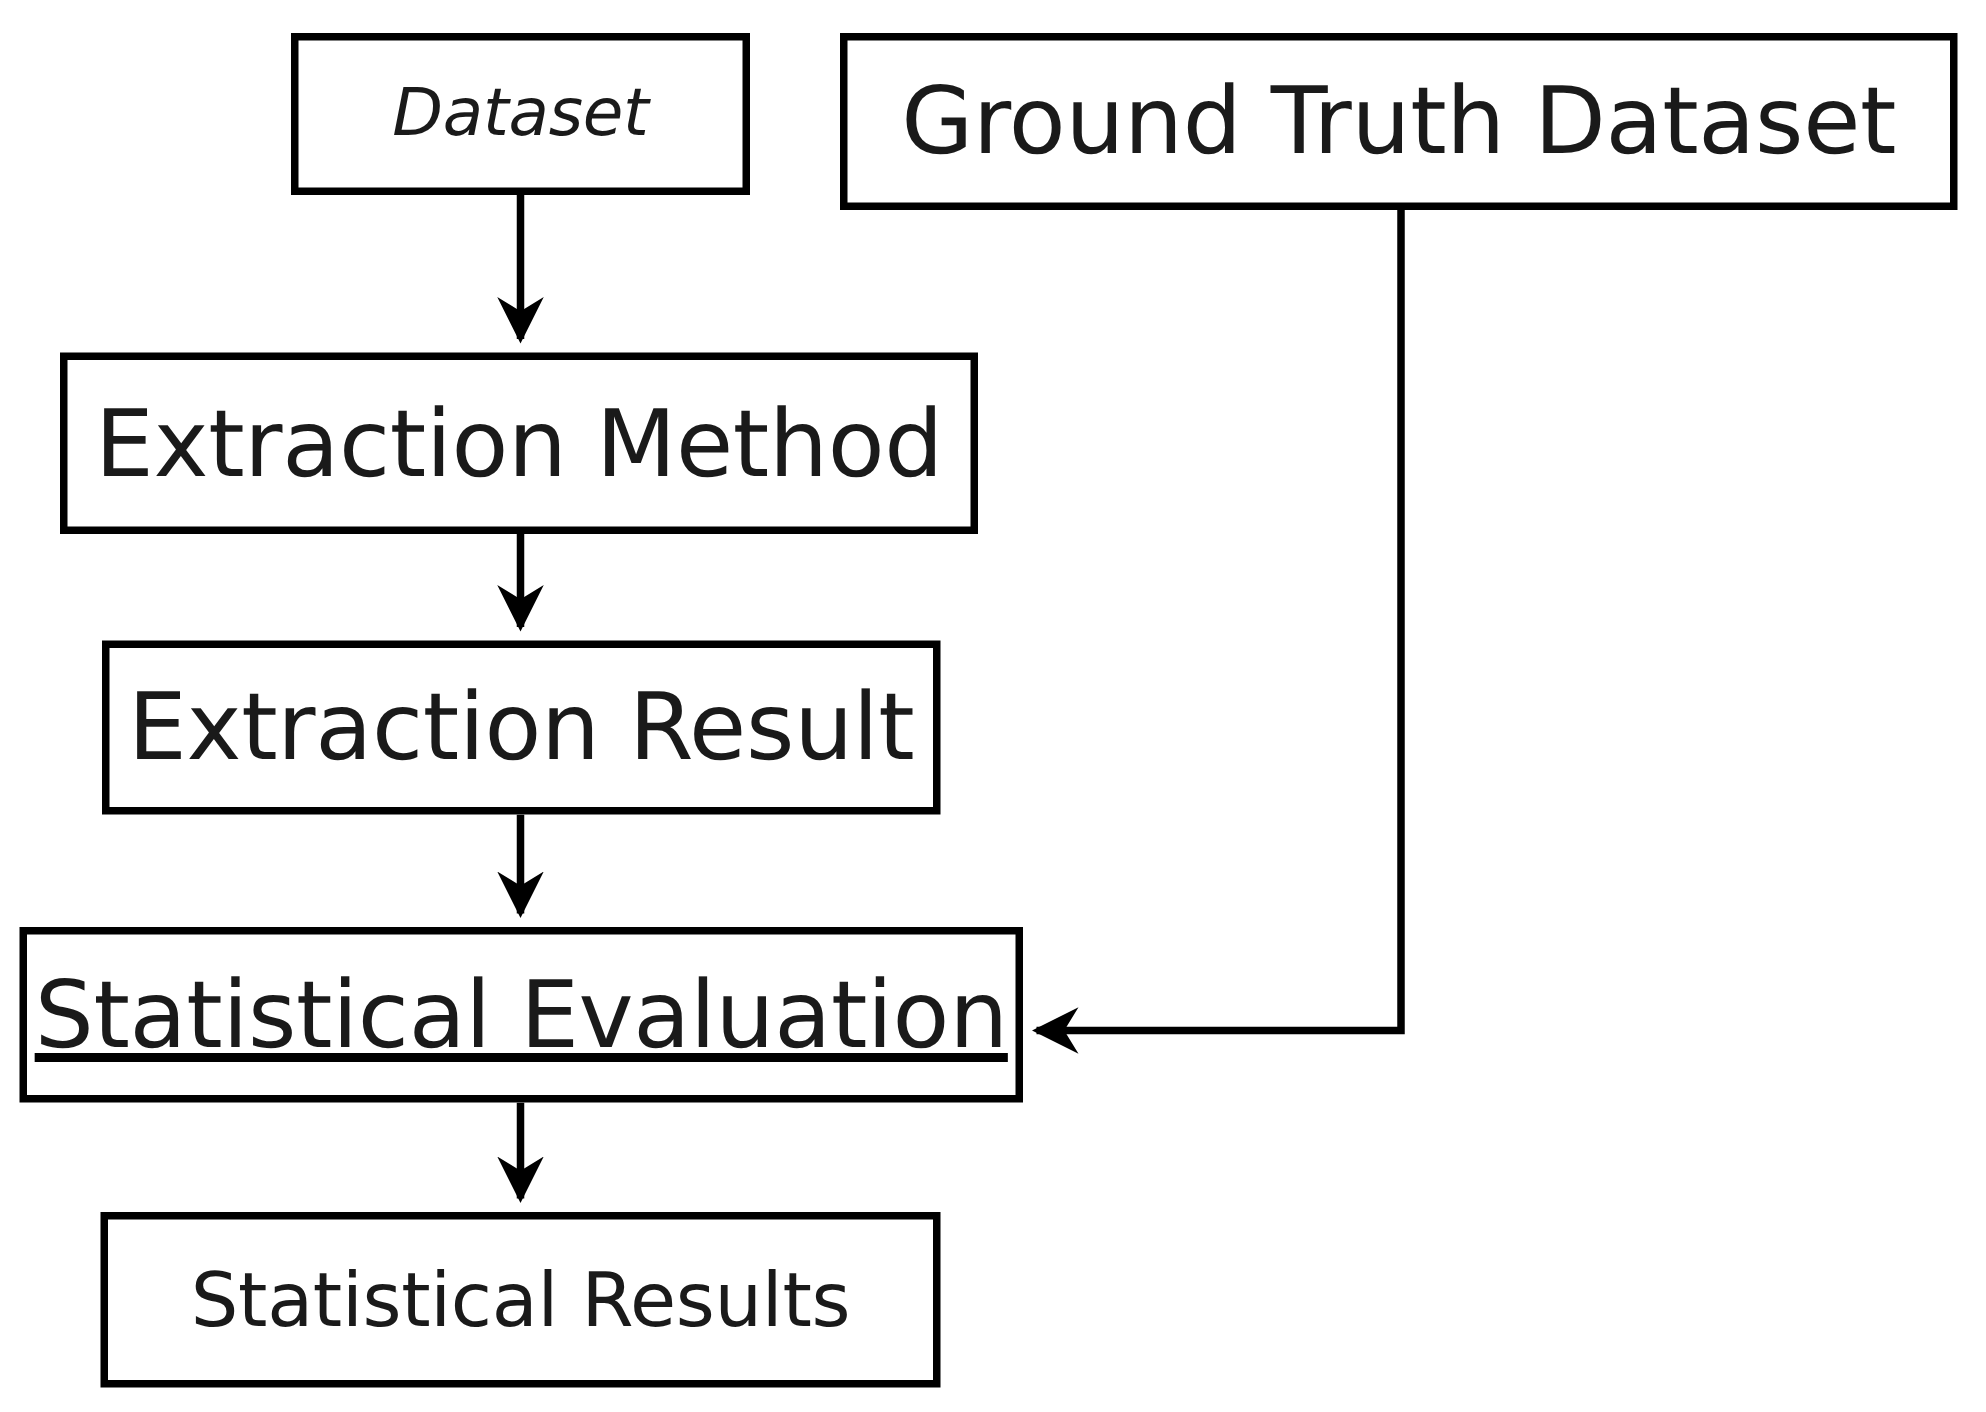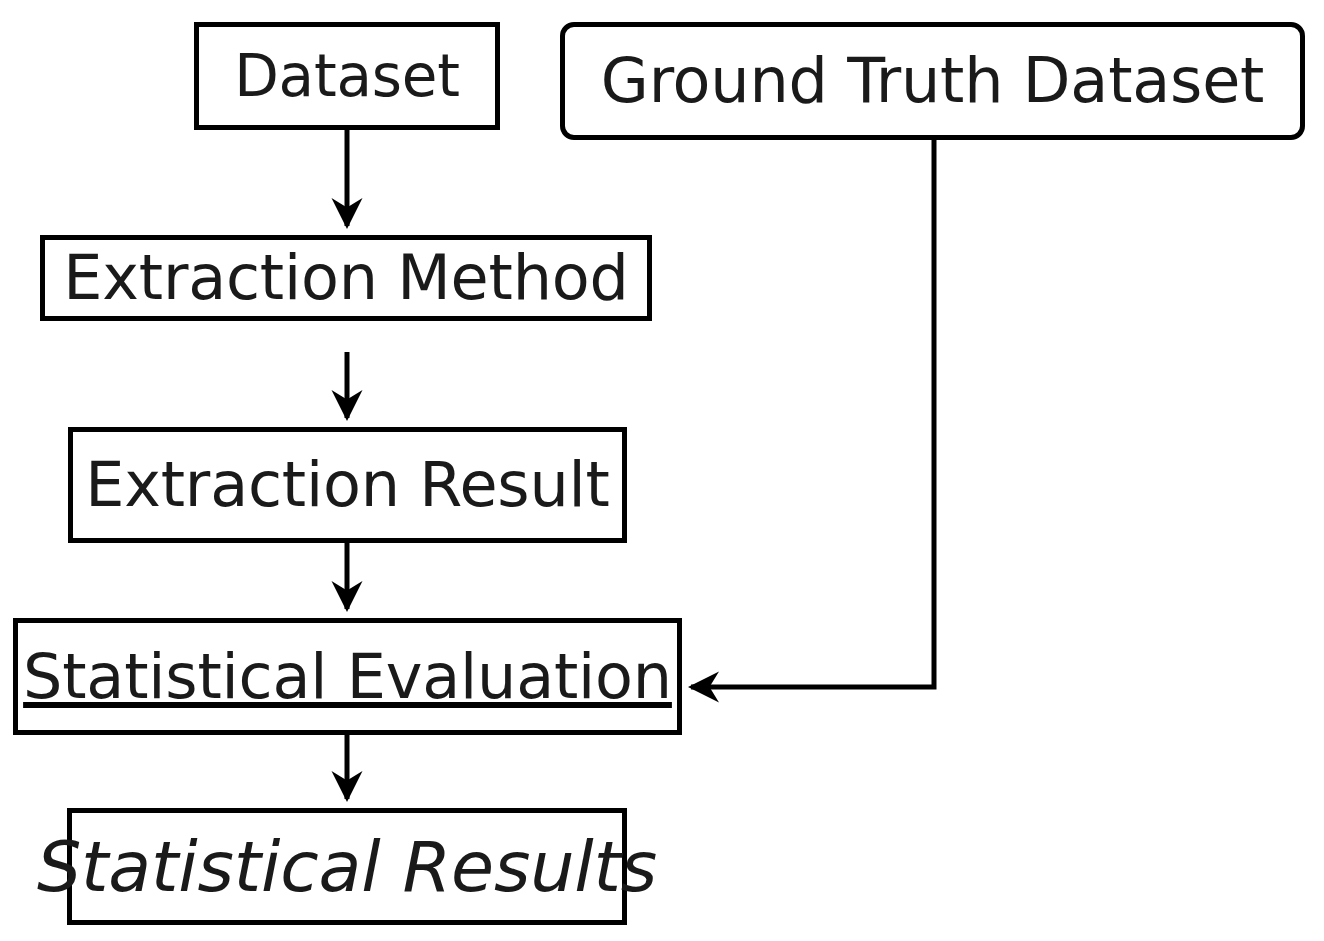--- a/index.html
+++ b/index.html
@@ -40,36 +40,36 @@
   }
   .node-label {
     color: #1a1a1a;
     font-weight: 400;
     line-height: 1;
     white-space: nowrap;
     letter-spacing: -0.2px;
   }
   
   #node-dataset           { left: 194px; top: 22px;  width: 306px; height: 108px; }
-  #node-dataset .node-label { font-size: 58px; }
+  #node-dataset .node-label { font-size: 44px; font-style: italic; }
 
-  #node-ground-truth      { left: 560px; top: 22px;  width: 745px; height: 118px; border-radius: 14px; }
+  #node-ground-truth      { left: 560px; top: 22px;  width: 745px; height: 118px; }
   #node-ground-truth .node-label { font-size: 62px; }
 
-  #node-extraction-method { left: 40px;  top: 235px; width: 612px; height: 86px; }
+  #node-extraction-method { left: 40px;  top: 235px; width: 612px; height: 121px; }
   #node-extraction-method .node-label { font-size: 62px; }
 
   #node-extraction-result { left: 68px;  top: 427px; width: 559px; height: 116px; align-items: center; }
   #node-extraction-result .node-label { font-size: 62px; }
 
   #node-statistical-evaluation { left: 13px; top: 618px; width: 669px; height: 117px; text-decoration: underline; }
   #node-statistical-evaluation .node-label { font-size: 62px; }
 
   #node-statistical-results { left: 67px; top: 808px; width: 560px; height: 117px; }
-  #node-statistical-results .node-label { font-size: 70px; font-style: italic; }
+  #node-statistical-results .node-label { font-size: 50px; }
 </style>
 </head>
 <body>
 
 <div id="diagram-root">
 
   <svg id="connector-layer" viewBox="0 0 1324 941" width="1324" height="941" aria-hidden="true">
     <defs>
       <marker id="arrowhead" markerWidth="7" markerHeight="7" refX="5.6" refY="3.5" orient="auto" markerUnits="strokeWidth">
         <path d="M0,0.4 L6.2,3.5 L0,6.6 L1.9,3.5 Z" fill="#000000"></path>

